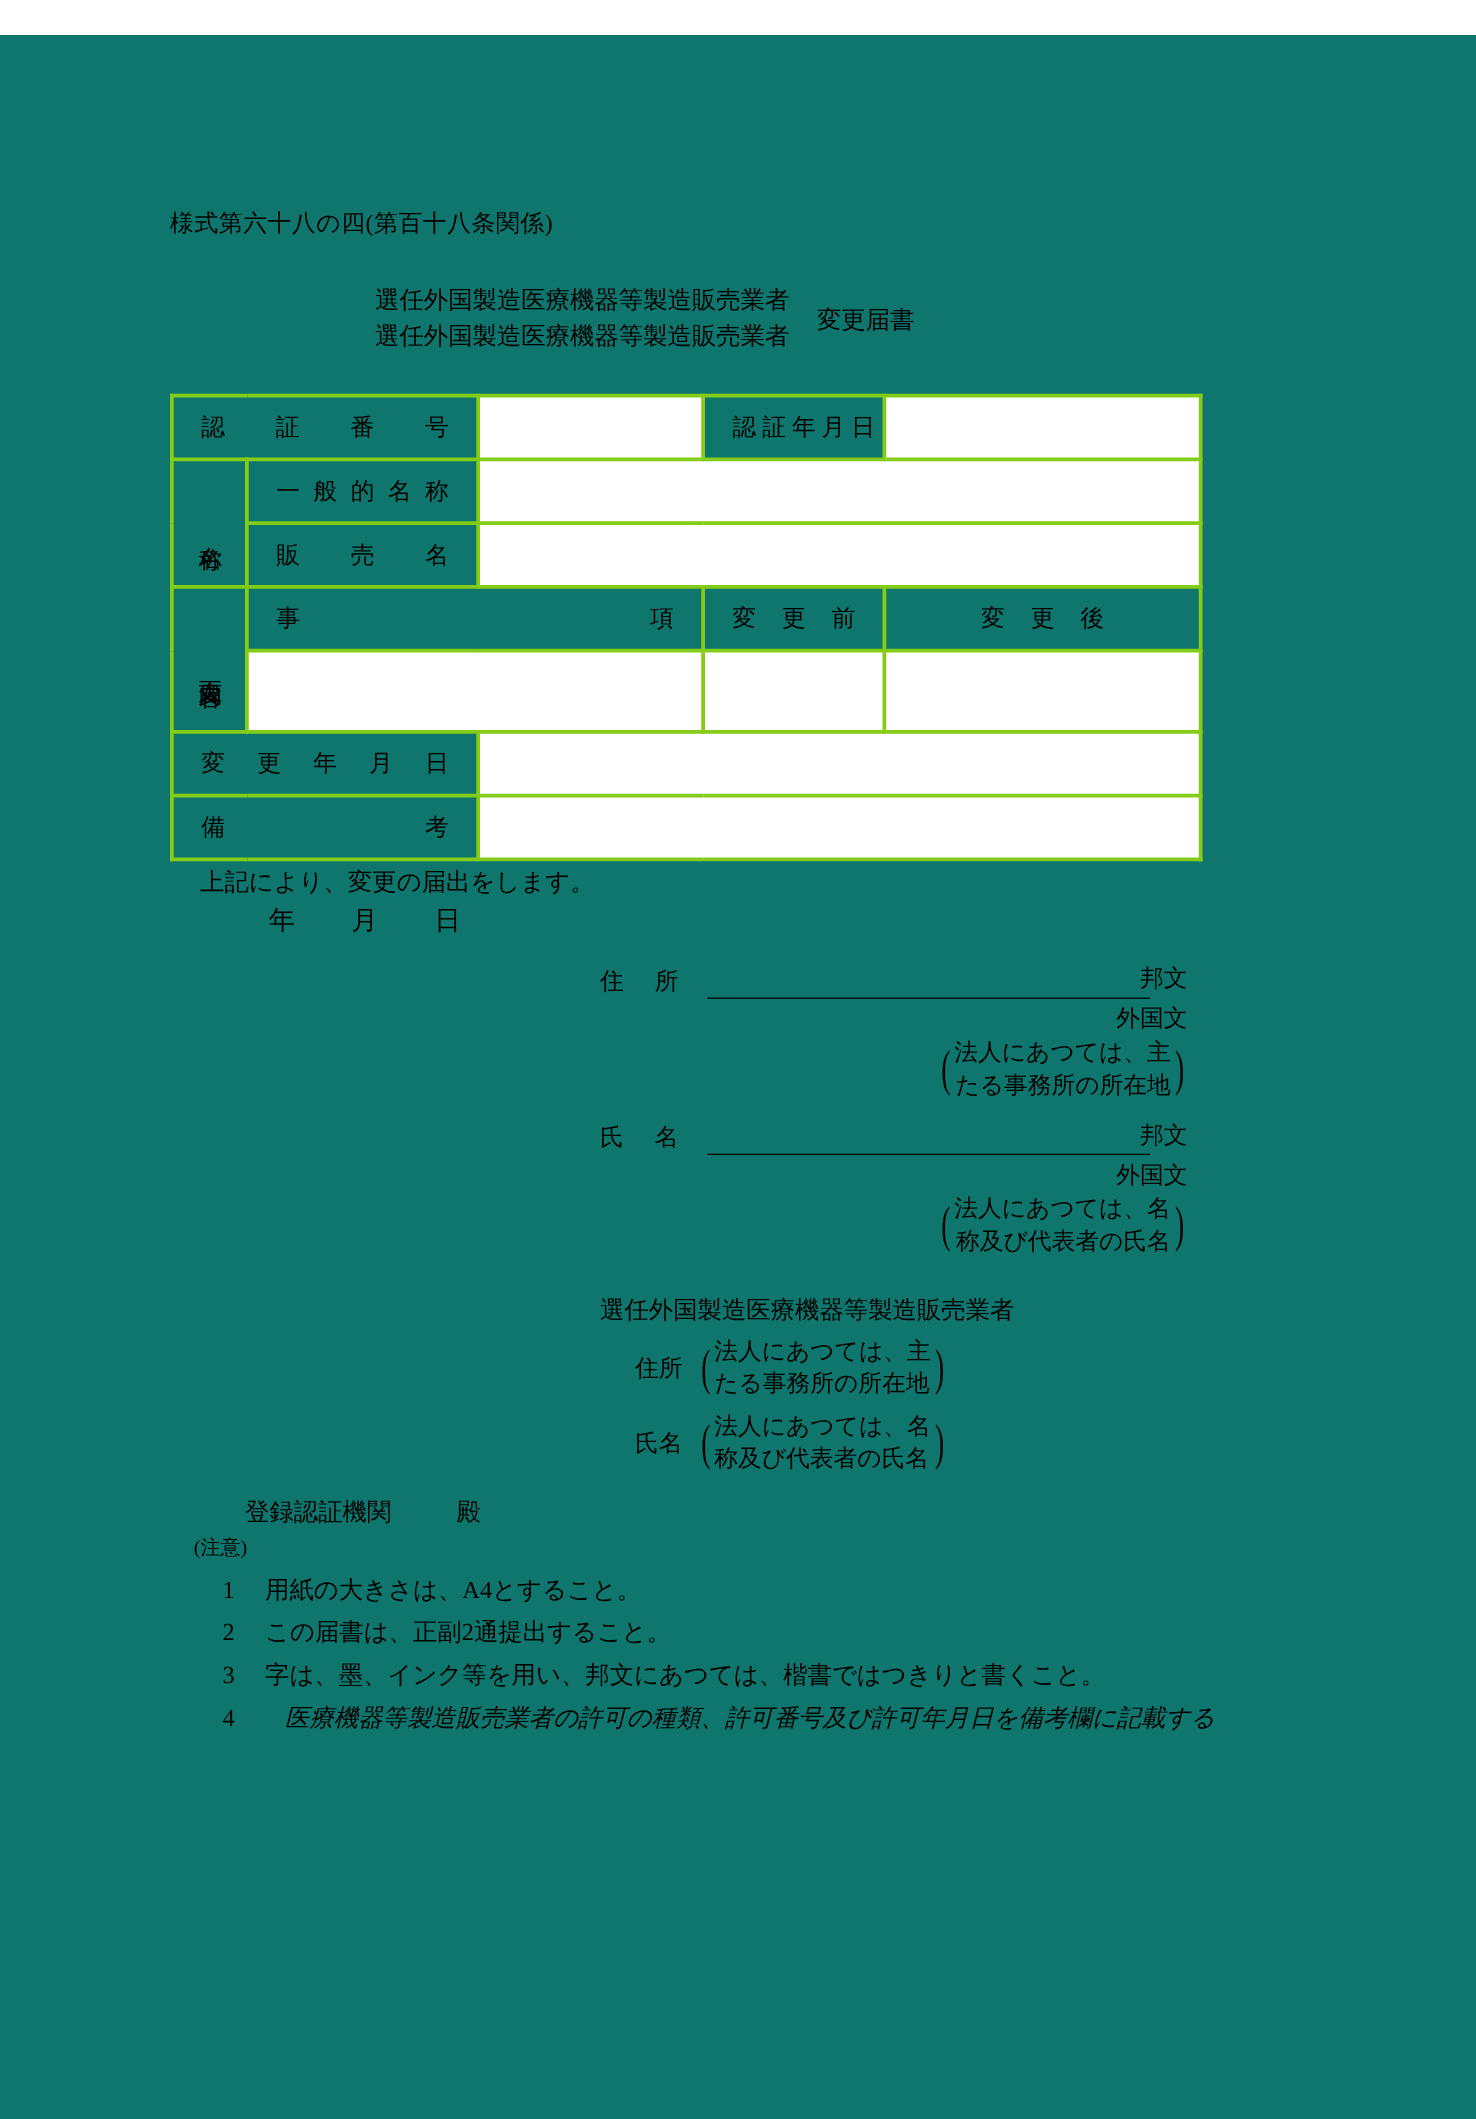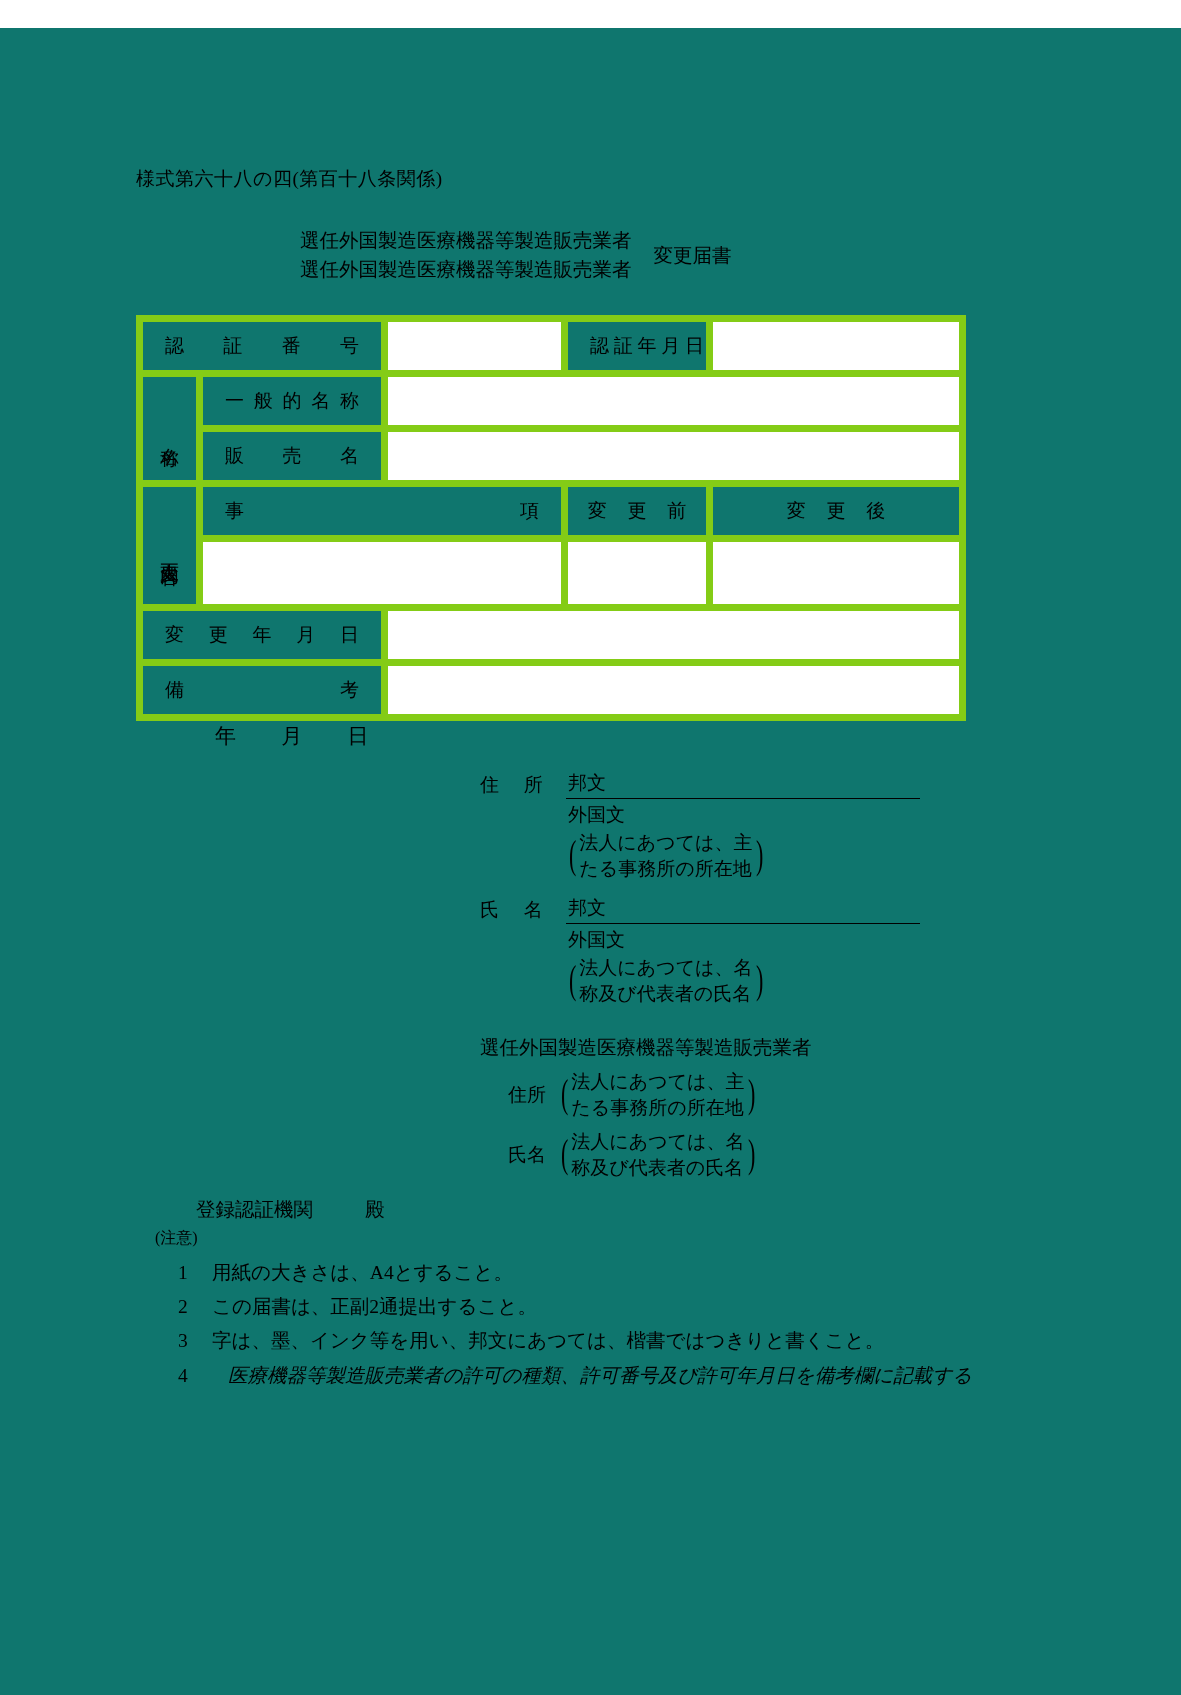--- a/index.html
+++ b/index.html
@@ -52,21 +52,21 @@
   .tbl {
     position: absolute;
     left: 136px;
     top: 287px;
     width: 823px;
     border-collapse: collapse;
     table-layout: fixed;
     font-size: 19px;
   }
   .tbl td {
-    border: 7px solid #84cc16;
+    border: 3px solid #84cc16;
     padding: 0;
     vertical-align: middle;
     text-align: center;
     height: 48px;
   }
   .spread {
     display: block;
     text-align: justify;
     text-align-last: justify;
     padding: 0 22px;
@@ -117,21 +117,21 @@
     align-items: flex-start;
   }
   .sig-label {
     width: 86px;
     flex: 0 0 86px;
     text-align: left;
     white-space: nowrap;
     letter-spacing: 10px;
     padding-top: 2px;
   }
-  .sig-body { flex: 1 1 auto; }
+  .sig-body { flex: 1 1 auto; text-align: right; }
   .ruled {
     display: block;
     border-bottom: 1px solid #000000;
     width: 352px;
     padding-left: 2px;
     padding-bottom: 1px;
     margin-bottom: 3px;
   }
   .sub-lbl {
     display: block;
@@ -305,20 +305,21 @@
 
       <tr>
         <td colspan="2">
           <span class="spread">備 考</span>
         </td>
         <td class="blank" colspan="3"></td>
       </tr>
     </tbody>
   </table>
 
+  <div class="stmt1">上記により、変更の届出をします。</div>
   <div class="stmt2">
     <span>年</span>
     <span>月</span>
     <span>日</span>
   </div>
 
   <div class="sig">
 
     <div class="sig-row">
       <div class="sig-label">住 所</div>

